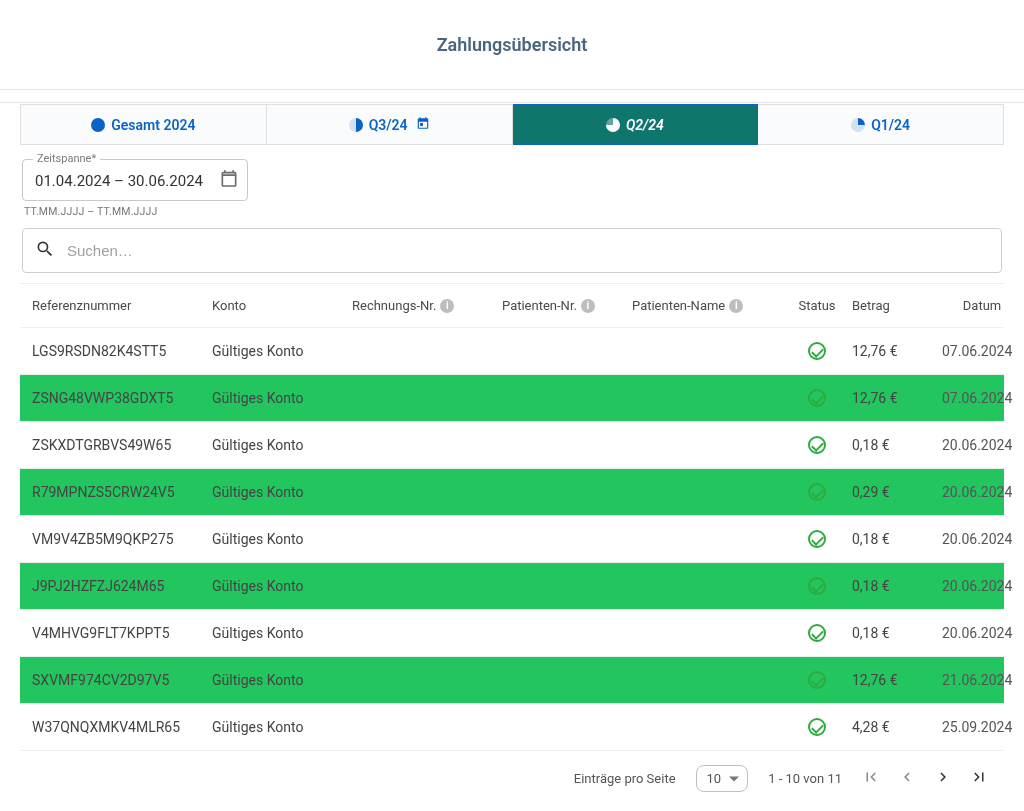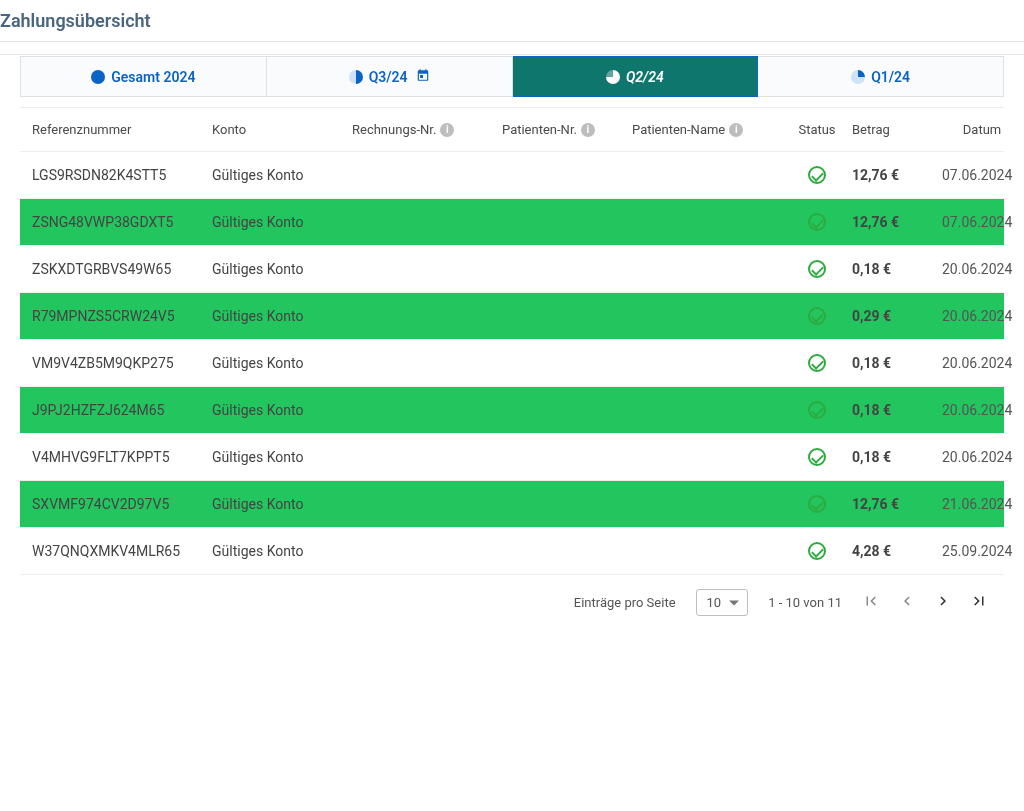--- a/index.html
+++ b/index.html
@@ -4,22 +4,22 @@
 <style>
   * { box-sizing: border-box; margin: 0; padding: 0; }
   body {
     font-family: -apple-system, BlinkMacSystemFont, "Segoe UI", Roboto, Arial, sans-serif;
     background: #fff;
     color: #333;
     font-size: 14px;
     width: 1024px;
   }
   .page-header {
-    text-align: left;
-    padding: 10px 0;
+    text-align: center;
+    padding: 34px 0;
     font-size: 18px;
     font-weight: 600;
     color: #4a6580;
     border-bottom: 1px solid #e3e3e3;
   }
   .tabs-primary {
     display: flex;
     padding: 12px 30px 0 30px;
     border-bottom: 1px solid #e5e5e5;
     gap: 24px;
@@ -125,38 +125,38 @@
     display: inline-flex; align-items: center; justify-content: center;
     font-size: 10px; font-weight: 700;
   }
   .trow {
     border-bottom: 1px solid #eee;
     font-size: 14px;
     color: #444;
   }
   .trow.alt { background: #22c55e; }
   .col-status { display:flex; justify-content:center; }
-  .col-amount { font-weight: 700; text-align: left; }
+  .col-amount { font-weight: 400; text-align: left; }
   .col-date { color: #555; }
   .check {
     width: 18px; height: 18px; border: 2px solid #2eab3f;
     border-radius: 50%; position: relative;
   }
   .check::after {
     content:""; position:absolute; left:4px; top:1.5px;
     width:5px; height:9px; border:solid #2eab3f; border-width:0 2px 2px 0;
     transform: rotate(45deg);
   }
   .pager {
     display: flex; align-items: center; justify-content: flex-end;
     gap: 20px; padding: 14px 16px 18px 0;
     color: #555; font-size: 13px;
   }
   .pager .select {
-    border: 1px solid #bfbfbf; border-radius: 3px;
+    border: 1px solid #bfbfbf; border-radius: 8px;
     padding: 5px 26px 5px 10px; position: relative;
     display:inline-flex; align-items:center;
   }
   .pager .select::after {
     content:""; position:absolute; right:8px; top:50%;
     width:0;height:0;border-left:5px solid transparent;border-right:5px solid transparent;border-top:5px solid #777;
     transform: translateY(-50%);
   }
   .pager .nav { display:flex; gap:18px; }
   .pager .nav .pbtn { cursor:pointer; color:#888; }
@@ -190,20 +190,41 @@
     <div class="qtab active">
       <span class="pie" style="background:conic-gradient(#fff 0 75%, rgba(255,255,255,.35) 75% 100%);"></span>
       <span>Q2/24</span>
     </div>
     <div class="qtab">
       <span class="pie" style="background:conic-gradient(#0b63c6 0 25%, #cfe2f7 25% 100%);"></span>
       <span>Q1/24</span>
     </div>
   </div>
 
+  <div class="filters">
+    <div class="date-field">
+      <span class="legend">Zeitspanne*</span>
+      <span class="value">01.04.2024  – 30.06.2024</span>
+      <span class="cal-btn">
+        <svg width="20" height="20" viewBox="0 0 24 24" fill="currentColor">
+            <path d="M19 4h-1V2h-2v2H8V2H6v2H5a2 2 0 0 0-2 2v14a2 2 0 0 0 2 2h14a2 2 0 0 0 2-2V6a2 2 0 0 0-2-2zm0 16H5V9h14zm0-13H5V6h14z"></path>
+          </svg>
+      </span>
+    </div>
+    <div class="date-hint">TT.MM.JJJJ – TT.MM.JJJJ</div>
+
+    <div class="search-box">
+      <span>
+        <svg width="20" height="20" viewBox="0 0 24 24" fill="#333">
+            <path d="M15.5 14h-.79l-.28-.27A6.47 6.47 0 0 0 16 9.5 6.5 6.5 0 1 0 9.5 16a6.47 6.47 0 0 0 4.23-1.57l.27.28v.79l5 5L20.49 19zM9.5 14A4.5 4.5 0 1 1 14 9.5 4.49 4.49 0 0 1 9.5 14z"></path>
+          </svg>
+      </span>
+      <input type="text" placeholder="Suchen…" style="">
+    </div>
+  </div>
 
   <div class="table">
     <div class="thead">
       <div class="th">Referenznummer</div>
       <div class="th">Konto</div>
       <div class="th">
         <span>Rechnungs-Nr.</span>
         <span class="info-dot">i</span>
       </div>
       <div class="th">

